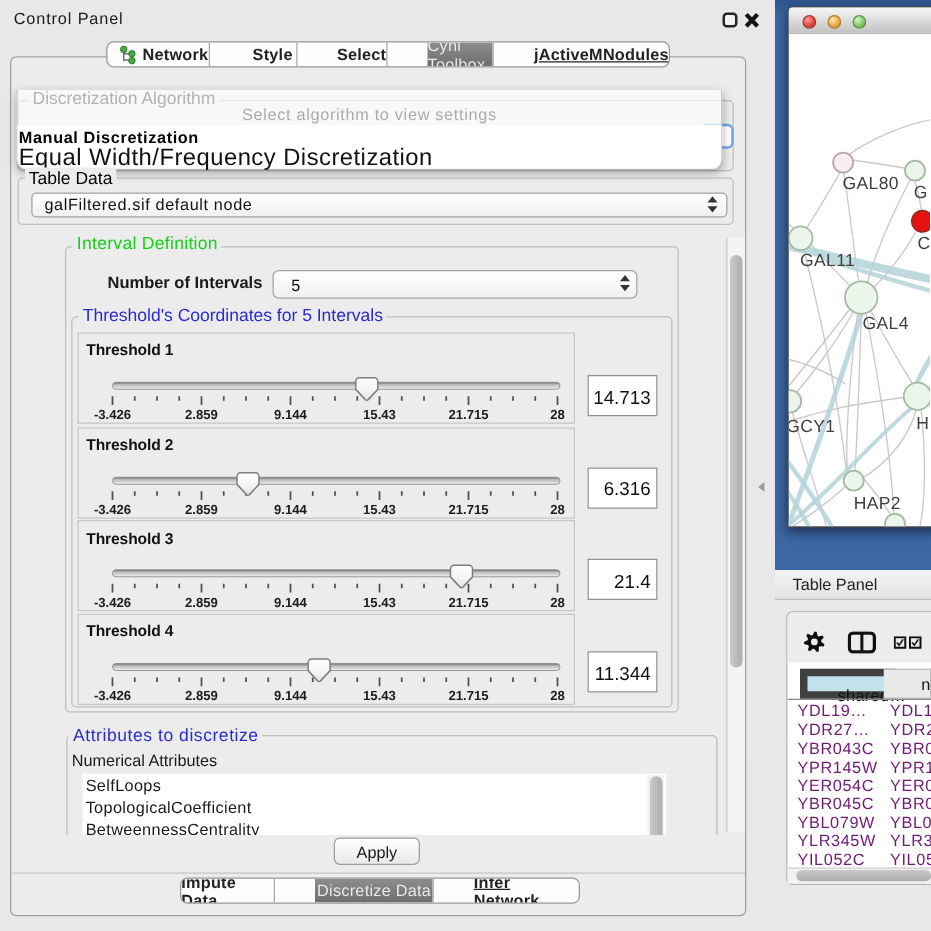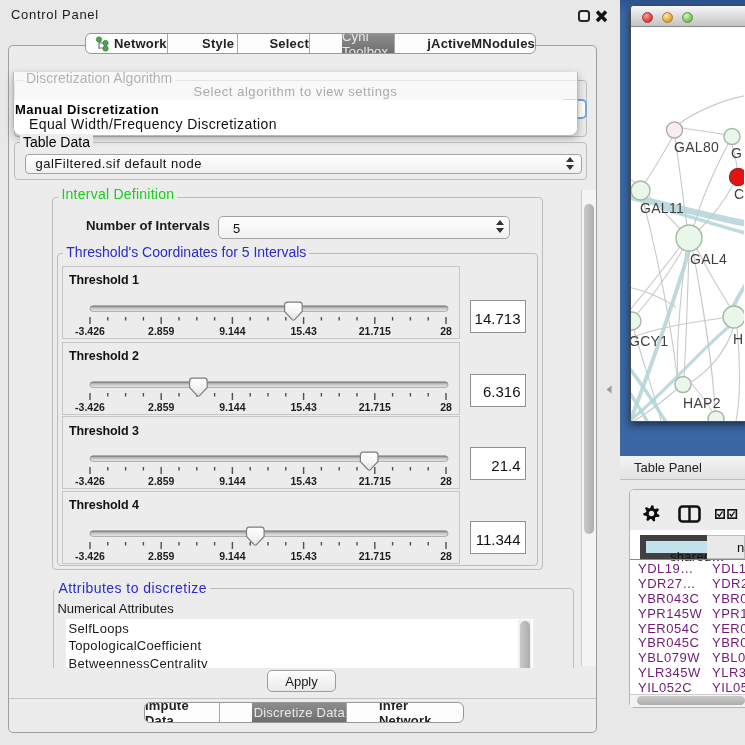--- a/index.html
+++ b/index.html
@@ -2,21 +2,21 @@
 <html><head><meta charset="utf-8"><style>
 * { margin:0; padding:0; box-sizing:border-box; }
 html,body { width:745px; height:745px; overflow:hidden; }
 body { font-family:"Liberation Sans", sans-serif; background:#e8e8e8; position:relative; color:#1a1a1a; }
 .abs { position:absolute; }
 #cptitle { left:11px; top:6.5px; font-size:13px; color:#1a1a1a; letter-spacing:0.7px; }
 #wsq { left:578px; top:10px; width:12px; height:12px; border:2px solid #262626; border-radius:3.5px; background:#f2f2f2; }
 #mainpanel { left:8px; top:45px; width:589px; height:688px; background:#ececec; border:1px solid #9f9f9f; border-radius:5px; }
 .tabbar { display:flex; background:#fdfdfd; border:1px solid #989898; border-radius:6px; overflow:hidden; height:21px; font-size:13px; font-weight:600; color:#222; letter-spacing:0.2px;gap:32px; }
 .tabbar .seg { display:flex; align-items:center; justify-content:center; border-right:1px solid #a8a8a8; height:100%; }
-.tabbar .seg:last-child { border-right:none; }
+.tabbar .seg:last-child { border-right:none;text-decoration:underline; }
 .tabbar .sel { background:linear-gradient(#8d8d8d,#6e6e6e); color:#e9e9e9; font-weight:400; }
 #toptabs { left:85px; top:33px; width:451px; }
 #bottabs { left:144px; top:702px; width:320px; }
 .grp { position:absolute; border:1px solid #bdbdbd; border-radius:4px; }
 .gtitle { position:absolute; font-size:14px; background:#ececec; padding:0 3px; white-space:nowrap; }
 .combo { position:absolute; background:linear-gradient(#ffffff,#f0f0f0); border:1px solid #a3a3a3; border-radius:4px; font-size:13px; color:#111; }
 .updown { position:absolute; width:9px; }
 .updown .u { width:0; height:0; border-left:4.5px solid transparent; border-right:4.5px solid transparent; border-bottom:5.5px solid #333; margin-bottom:2.5px; }
 .updown .d { width:0; height:0; border-left:4.5px solid transparent; border-right:4.5px solid transparent; border-top:5.5px solid #333; }
 .trow { position:absolute; left:62px; width:398px; height:73px; border:1px solid #c6c6c6; background:#ececec; }
@@ -59,21 +59,21 @@
 </div>
 
 <div class="grp" style="left:14px;top:80px;width:573px;height:57px"></div>
 <div class="gtitle" style="left:23px;top:70px;color:#333">Discretization Algorithm</div>
 <div class="abs" style="left:560px;top:99px;width:27px;height:20px;background:#fff;border:2px solid #74a7dd;border-radius:5px"></div>
 
 <div class="abs" style="left:13px;top:72px;width:565px;height:63px;background:rgba(255,255,255,0.62);border:1px solid #b9b9b9;border-top:none;border-radius:0 0 7px 7px;box-shadow:0 3px 8px rgba(0,0,0,0.3)">
   <div style="position:absolute;left:0;top:28px;width:100%;height:35px;background:#fff;border-radius:0 0 7px 7px"></div>
   <div style="position:absolute;left:0;top:12px;width:100%;text-align:center;font-size:13px;color:#ababab;letter-spacing:0.55px">Select algorithm to view settings</div>
   <div style="position:absolute;left:1px;top:30px;font-size:13px;font-weight:700;color:#000;letter-spacing:0.5px">Manual Discretization</div>
-  <div style="position:absolute;left:15px;top:44px;font-size:14px;color:#111;letter-spacing:0.4px">Equal Width/Frequency Discretization</div>
+  <div style="position:absolute;left:1px;top:44px;font-size:19px;color:#111;letter-spacing:0.4px">Equal Width/Frequency Discretization</div>
 </div>
 
 <div class="grp" style="left:14px;top:142px;width:573px;height:38px"></div>
 <div class="gtitle" style="left:20px;top:134px;color:#000000">Table Data</div>
 <div class="combo" style="left:25px;top:154px;width:557px;height:20px;padding:1px 0 0 9.5px;letter-spacing:0.5px">galFiltered.sif default node</div>
 <div class="updown abs" style="left:566px;top:157px">
   <div class="u"></div>
     <div class="d"></div>
 </div>
 

